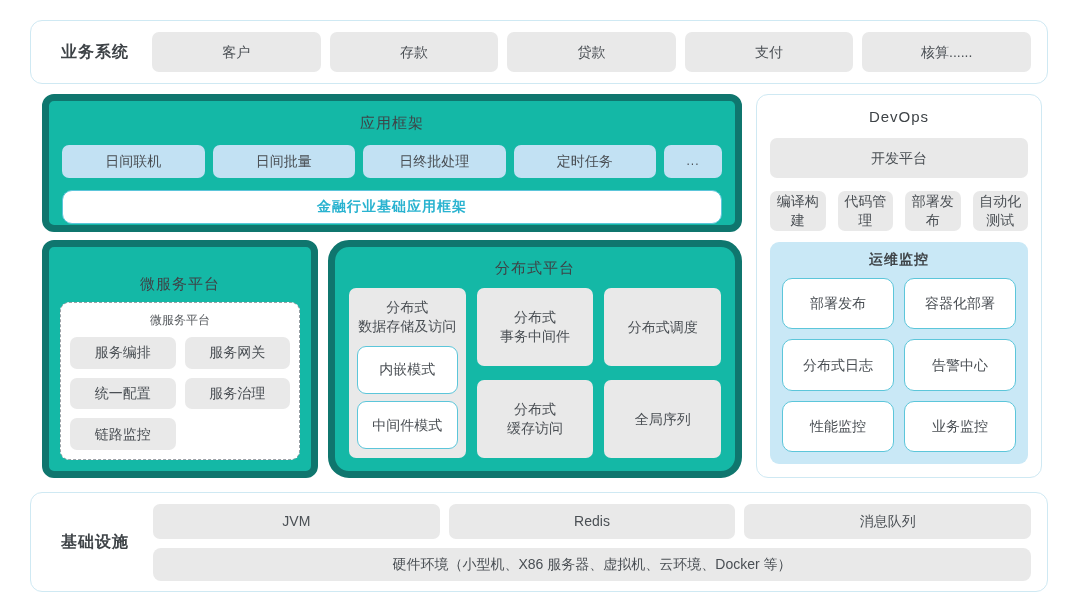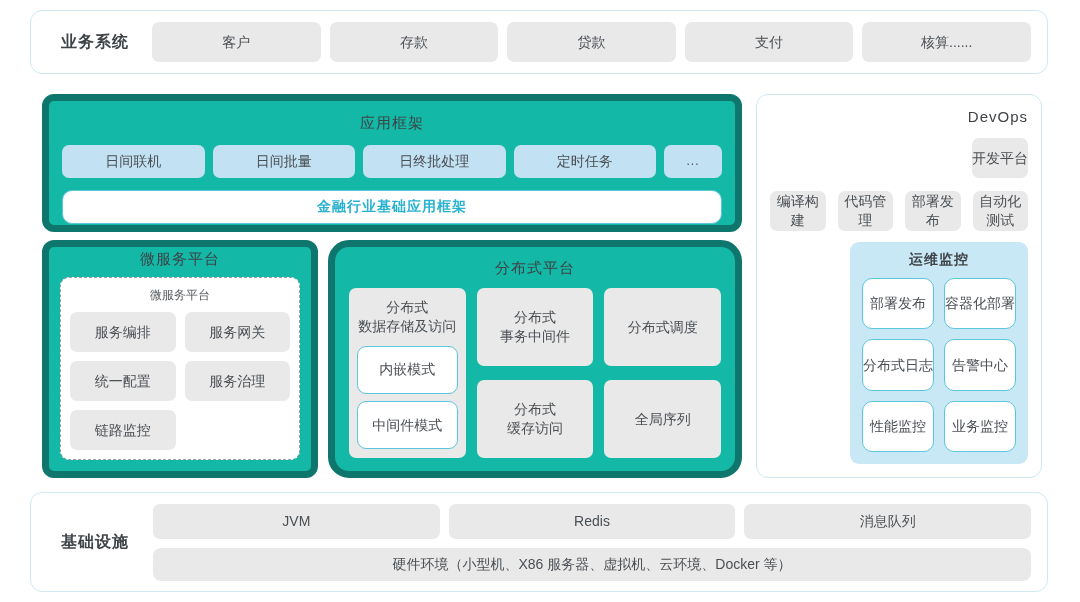--- a/index.html
+++ b/index.html
@@ -8,26 +8,26 @@
     font-family:"Liberation Sans","DejaVu Sans",sans-serif;
     color:#4a4f54;
     width:1080px; height:602px; overflow:hidden;
   }
   .stage { position:relative; width:1080px; height:602px; background:#fff; }
 
   
   .container {
     position:absolute; border-radius:12px;
   }
-  .white-panel { background:#ffffff; border:1px solid #cfe9f3;align-items:flex-end; }
+  .white-panel { background:#ffffff; border:1px solid #cfe9f3; }
   .blue-panel  { background:#14b8a6; border:7px solid #0f766e; }
 
-  .biz    { left:30px;  top:10px;  width:1018px; height:64px;  display:flex; align-items:center; padding:0 16px; gap:9px; }
+  .biz    { left:30px;  top:20px;  width:1018px; height:64px;  display:flex; align-items:center; padding:0 16px; gap:9px; }
   .appfw  { left:42px;  top:94px;  width:700px;  height:138px; padding:11px 13px; }
-  .micro  { left:42px;  top:240px; width:276px;  height:238px; padding:0 11px 11px; display:flex; flex-direction:column; }
+  .micro  { left:42px;  top:240px; width:276px;  height:238px; padding:25px 11px 11px; display:flex; flex-direction:column; }
   .dist   { left:328px; top:240px; width:414px;  height:238px; padding:9px 14px 13px; display:flex; flex-direction:column;border-radius:21px; }
   .devops { left:756px; top:94px;  width:286px;  height:384px; padding:10px 13px 13px; display:flex; flex-direction:column; }
   .infra  { left:30px;  top:492px; width:1018px; height:100px; display:flex; align-items:center; padding:0 16px; gap:10px; }
 
   
   .side-label { flex:0 0 96px; text-align:center; font-size:16px; font-weight:600; color:#3e4347; letter-spacing:1px; }
   .panel-title { text-align:center; font-size:15px; color:#3e4347; font-weight:500; letter-spacing:1px; }
 
   
   .node {

